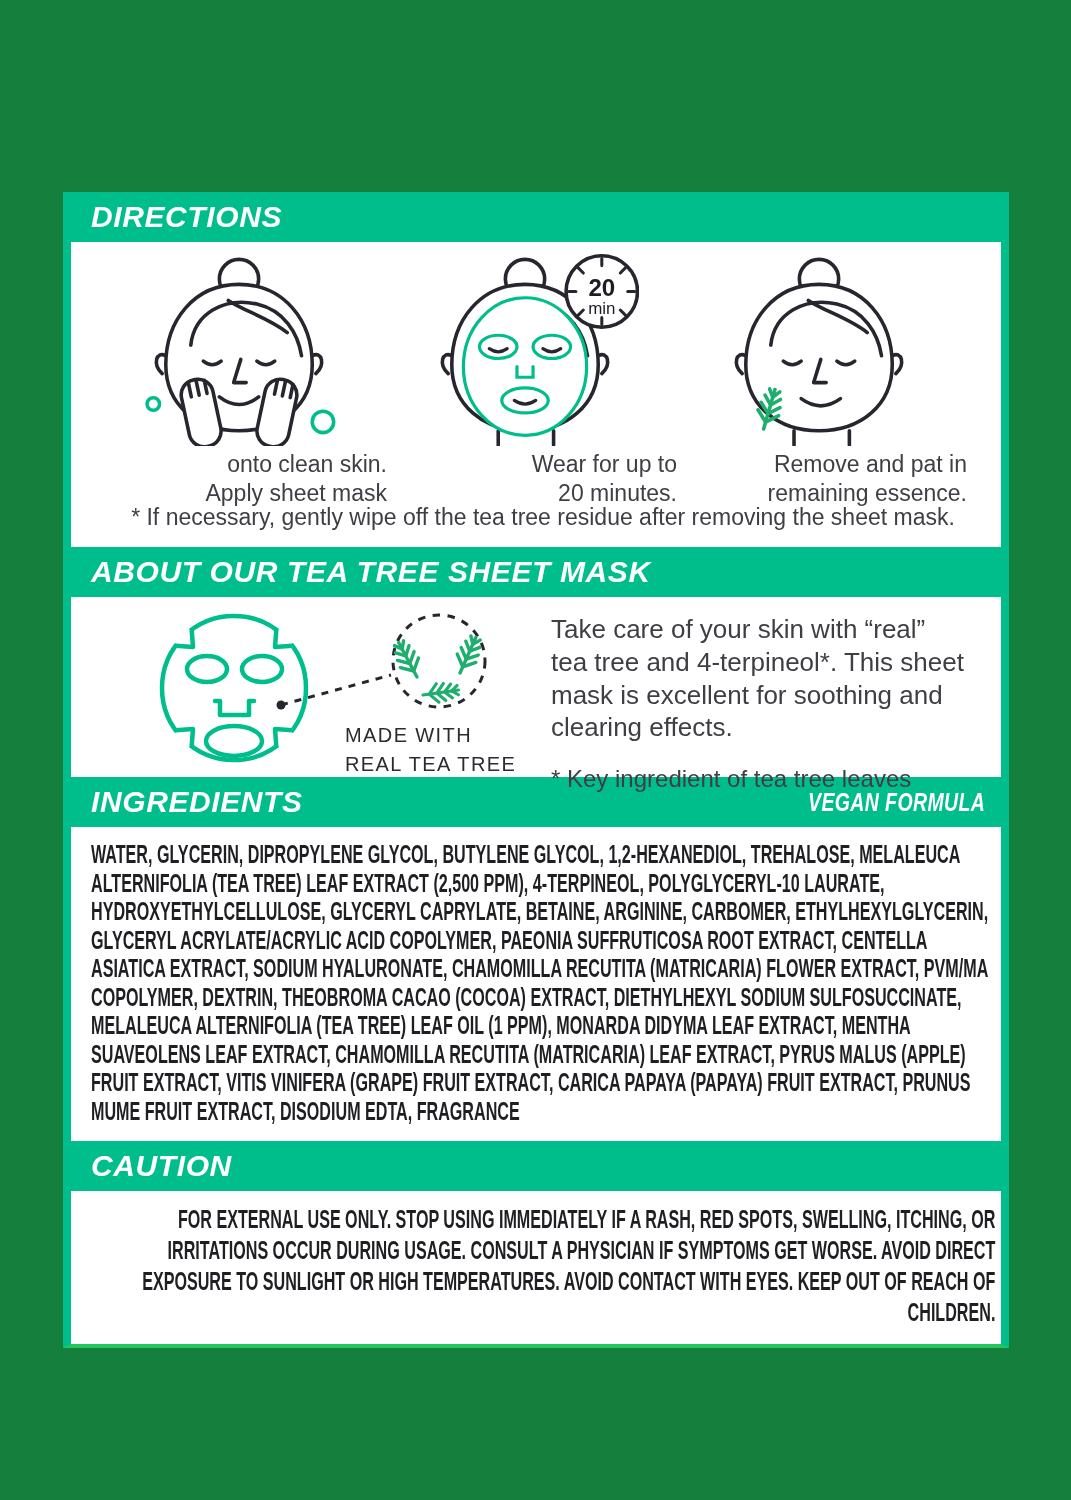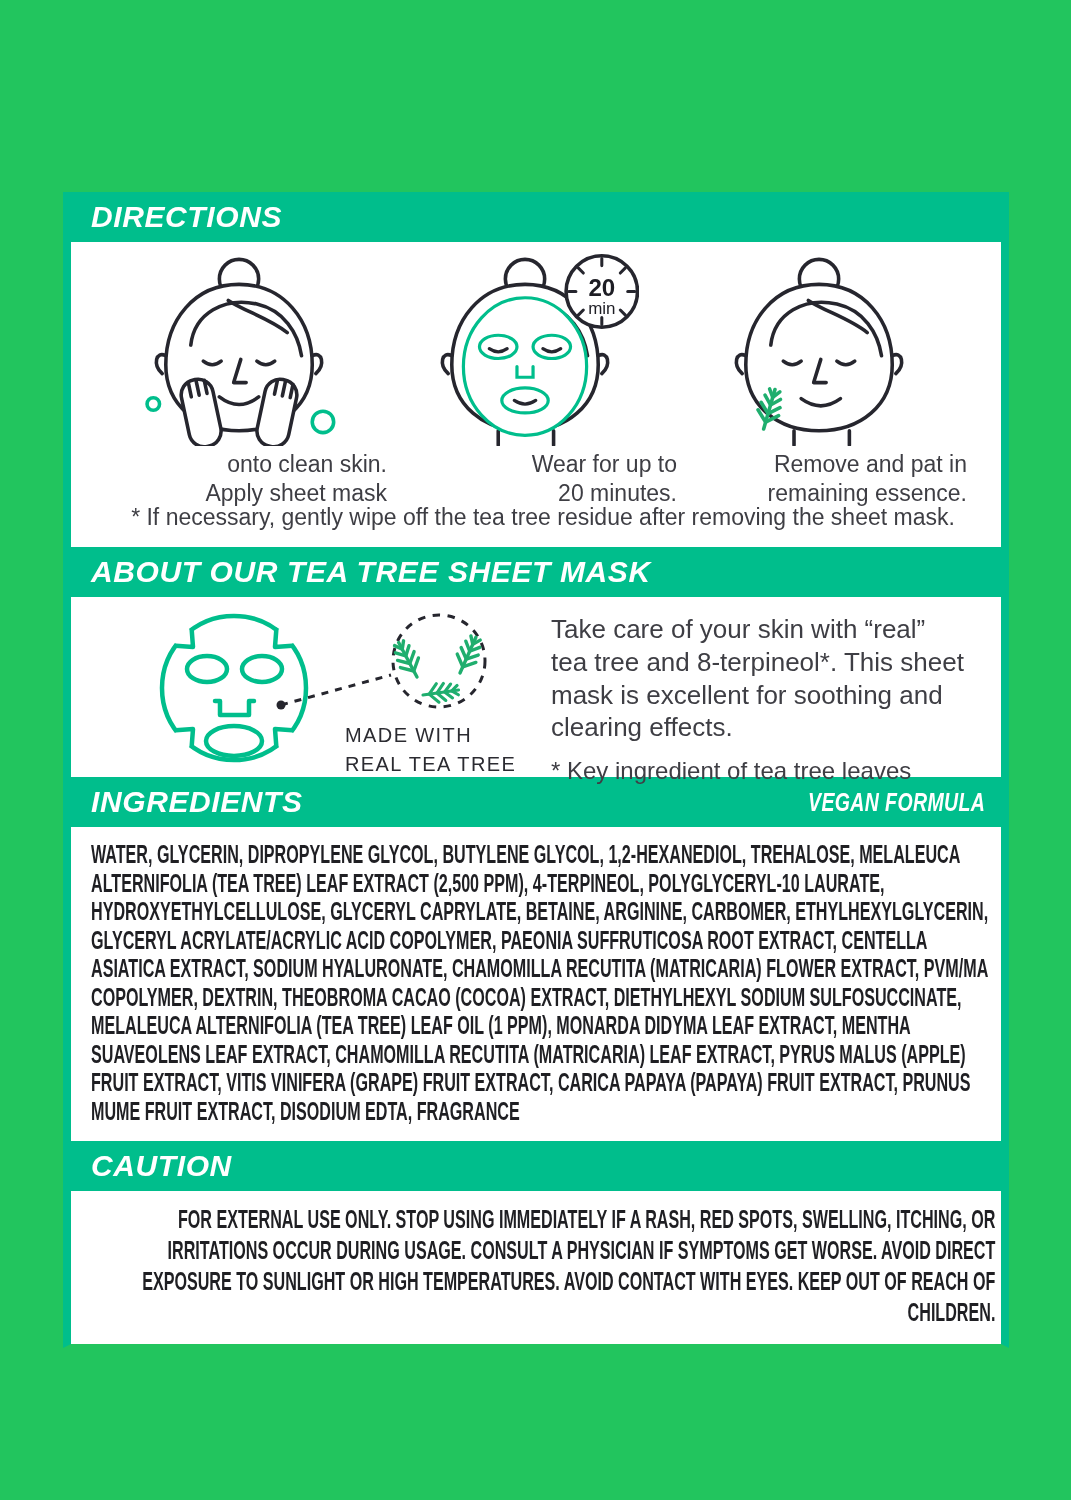--- a/index.html
+++ b/index.html
@@ -1,17 +1,17 @@
 <!DOCTYPE html>
 <html><head>
 <meta charset="utf-8">
 <style>
   html,body{margin:0;padding:0;background:#ffffff;}
   .sheet{
-    position:relative;width:1071px;height:1500px;background:#22c55e;
+    position:relative;width:1071px;height:1500px;background:#15803d;
     font-family:"Liberation Sans", sans-serif;color:#3e3e44;overflow:hidden;
   }
   .panel{position:absolute;left:63px;top:192px;width:946px;}
   .bar{
     background:#00BE8C;color:#ffffff;height:50px;display:flex;align-items:center;
     font-style:italic;font-weight:bold;font-size:30px;letter-spacing:.6px;
     padding:0 24px 0 28px;box-sizing:border-box;
   }
   .bar .badge{margin-left:auto;font-size:25px;display:inline-block;transform:scaleX(.78);transform-origin:100% 50%;white-space:nowrap;letter-spacing:.5px;}
   .bodybox{background:#ffffff;border-left:8px solid #00BE8C;border-right:8px solid #00BE8C;box-sizing:border-box;position:relative;}
@@ -23,21 +23,21 @@
   .step{width:300px;text-align:right;}
   .step svg{height:192px;width:auto;display:block;margin:0 auto;}
   .caption{font-size:23px;line-height:1.24;color:#3e3e44;margin-top:4px;}
   .note{position:absolute;left:14px;right:0;bottom:16px;text-align:center;font-size:23px;color:#3e3e44;}
 
   
   .about-body{height:180px;}
   .mask-illo{position:absolute;left:58px;top:6px;}
   .madewith{position:absolute;left:274px;top:124px;font-size:20px;letter-spacing:1.4px;color:#2b2b31;line-height:1.45;}
   .about-text{position:absolute;left:480px;top:16px;width:420px;font-size:26px;line-height:1.26;color:#3e3e44;}
-  .about-foot{margin-top:12px;font-size:24px;color:#3e3e44;}
+  .about-foot{margin-top:20px;font-size:24px;color:#3e3e44;}
 
   
   .cond-wrap{padding:13px 4px 16px 20px;}
   .cond{
     font-weight:bold;color:#1f1f23;font-size:26px;line-height:28.5px;
     transform:scaleX(.62);transform-origin:0 0;width:161%;letter-spacing:0;
   }
   .caut .cond{line-height:31px;}
 </style>
 </head>
@@ -202,21 +202,21 @@
         </g>
       </svg>
 
       <div class="madewith">
         <div>MADE WITH</div>
         <div>REAL TEA TREE</div>
       </div>
 
       <div class="about-text">
         <div>Take care of your skin with “real”</div>
-        <div>tea tree and 8-terpineol*. This sheet</div>
+        <div>tea tree and 4-terpineol*. This sheet</div>
         <div>mask is excellent for soothing and</div>
         <div>clearing effects.</div>
         <div class="about-foot">* Key ingredient of tea tree leaves</div>
       </div>
     </div>
 
     <div class="bar">
       <span>INGREDIENTS</span>
       <span class="badge">VEGAN FORMULA</span>
     </div>

